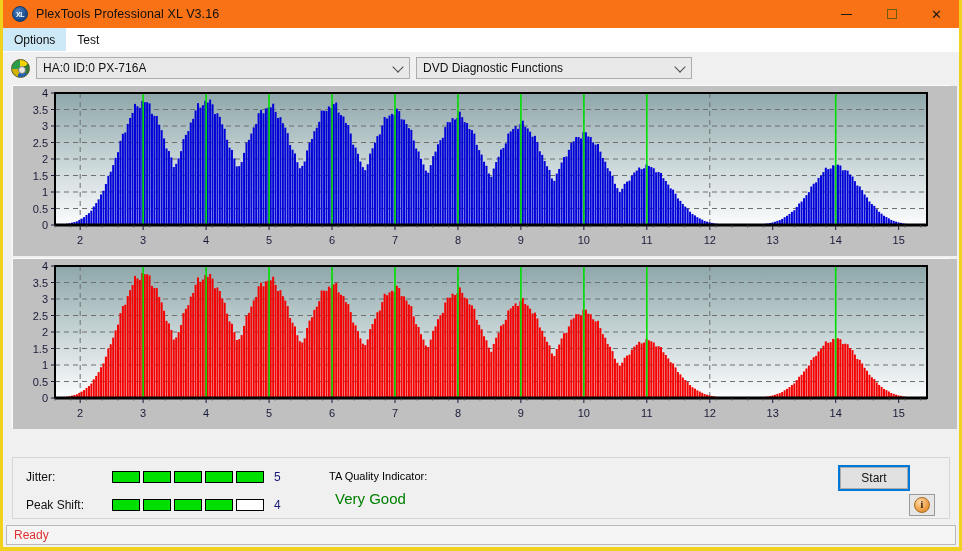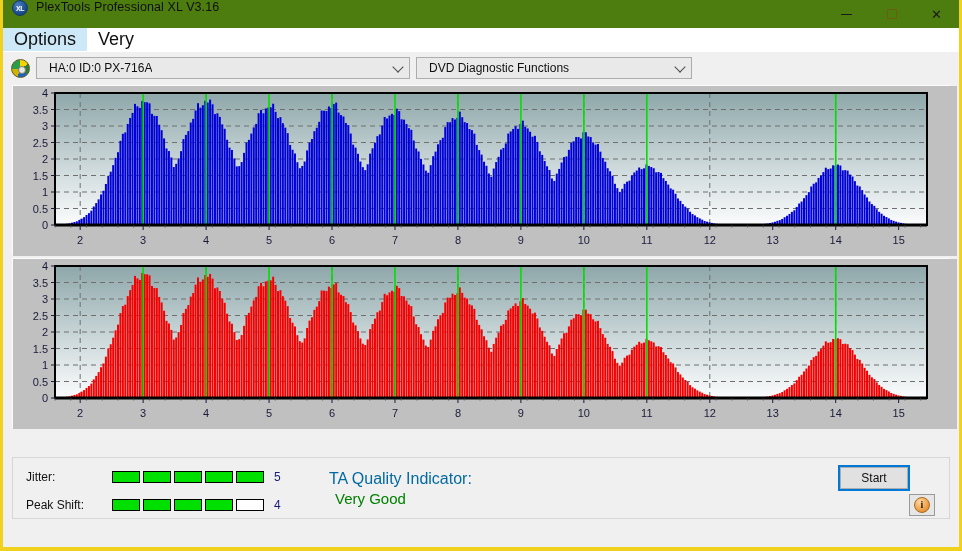--- a/index.html
+++ b/index.html
@@ -9,22 +9,22 @@
     overflow: hidden; background: #f0f0f0;
   }
   #app {
     position: relative; width: 962px; height: 551px;
     background: #f0f0f0;
     border: 3px solid #f0d11e;
     border-top: none; border-bottom-width: 4px;
   }
   
   .titlebar {
-    position: relative; height: 28px; background: #4d7c0f;
-    display: flex; 
+    position: relative; height: 28px; background: #f97316;
+    display: flex; align-items: center;
   }
   .tb-logo {
     width: 16px; height: 16px; margin-left: 9px; margin-right: 8px;
     border-radius: 50%;
     background: radial-gradient(circle at 35% 30%, #4a7fc1 0%, #1d4e8f 60%, #15386a 100%);
     border: 1px solid #123a68;
     display: flex; align-items: center; justify-content: center;
     font-size: 7px; font-weight: bold; color: #fff;
     letter-spacing: -0.5px; line-height: 1;
   }
@@ -36,21 +36,21 @@
   }
   .gl-min { width: 11px; height: 1px; background: #1a1a1a; }
   .gl-max { width: 10px; height: 10px; border: 1px solid #6b5e10; }
   
   .menubar {
     height: 24px; background: #fff; display: flex; align-items: stretch;
     border-bottom: 1px solid #fff;
   }
   .menu-item {
     display: flex; align-items: center; padding: 0 11px;
-    font-size: 18px; color: #101010;
+    font-size: 12px; color: #101010;
   }
   .menu-item.active { background: #cde8f6; }
   
   .selrow {
     display: flex; align-items: center; gap: 6px;
     padding: 5px 8px 4px 8px; background: #f0f0f0;
   }
   .drive-icon {
     width: 19px; height: 19px; flex: 0 0 19px; border-radius: 50%;
     background: conic-gradient(#f5d300 0deg 60deg, #2f7d32 60deg 130deg,
@@ -59,21 +59,21 @@
     position: relative;
   }
   .drive-icon::after {
     content: ""; position: absolute; left: 6px; top: 6px;
     width: 6px; height: 6px; border-radius: 50%;
     background: #e8e8e8; border: 1px solid #777;
   }
   .combo {
     position: relative; height: 22px; background: #e9e9e9;
     border: 1px solid #adadad; display: flex; align-items: center;
-    padding: 0 20px 0 12px; font-size: 12px; color: #101010;
+    padding: 0 20px 0 6px; font-size: 12px; color: #101010;
     white-space: nowrap; overflow: hidden;
   }
   .combo .cb-text { overflow: hidden; text-overflow: ellipsis; }
   .combo .chev {
     position: absolute; right: 7px; top: 50%; width: 8px; height: 8px;
     margin-top: -5px; border-right: 1px solid #4a4a4a;
     border-bottom: 1px solid #4a4a4a; transform: rotate(45deg);
   }
   #combo-drive { width: 374px; }
   #combo-func  { width: 276px; }
@@ -93,21 +93,21 @@
     background: #f0f0f0; border: 1px solid #d6d6d6;
   }
   .meter-row { position: absolute; display: flex; align-items: center; }
   .meter-row.jitter { left: 13px; top: 12px; }
   .meter-row.peak   { left: 13px; top: 40px; }
   .meter-label { font-size: 12px; color: #101010; width: 78px; }
   .meter { display: flex; gap: 3px; margin-left: 8px; }
   .seg { width: 28px; height: 12px; border: 1px solid #000; background: #fff; }
   .seg.on { background: #00e000; }
   .meter-val { margin-left: 10px; font-size: 12px; color: #1a1a7a; }
-  .tqi-label { position: absolute; left: 316px; top: 12px; font-size: 16px; color: #0369a1; text-align: right; }
+  .tqi-label { position: absolute; left: 316px; top: 12px; font-size: 11px; color: #000000; text-align: right; }
   .tqi-value {
     position: absolute; left: 322px; top: 32px;
     font-size: 15px; font-weight: normal; color: #008000;
   }
   .start-btn {
     position: absolute; right: 41px; top: 9px; width: 68px; height: 22px;
     background: #e1e1e1; border: 1px solid #adadad; outline: 2px solid #0078d7;
     font-size: 12px; color: #101010; display: flex;
     align-items: center; justify-content: center; cursor: pointer;
   }
@@ -147,21 +147,21 @@
         <span class="gl-max"></span>
       </div>
       <div class="tb-btn close">
         <span>✕</span>
       </div>
     </div>
   </div>
 
   <div class="menubar">
     <div class="menu-item active">Options</div>
-    <div class="menu-item">Very</div>
+    <div class="menu-item">Test</div>
   </div>
 
   <div class="selrow">
     <div class="drive-icon"></div>
     <div class="combo" id="combo-drive">
       <span class="cb-text">HA:0 ID:0  PX-716A</span>
       <span class="chev"></span>
     </div>
     <div class="combo" id="combo-func">
       <span class="cb-text">DVD Diagnostic Functions</span>
@@ -1136,13 +1136,16 @@
       <span class="meter-val">4</span>
     </div>
     <div class="tqi-label">TA Quality Indicator:</div>
     <div class="tqi-value">Very Good</div>
     <div class="start-btn">Start</div>
     <div class="info-btn">
       <span class="info-ball">i</span>
     </div>
   </div>
 
+  <div class="statusbar">
+    <span class="status-text">Ready</span>
+  </div>
 </div>
 
 </body></html>

